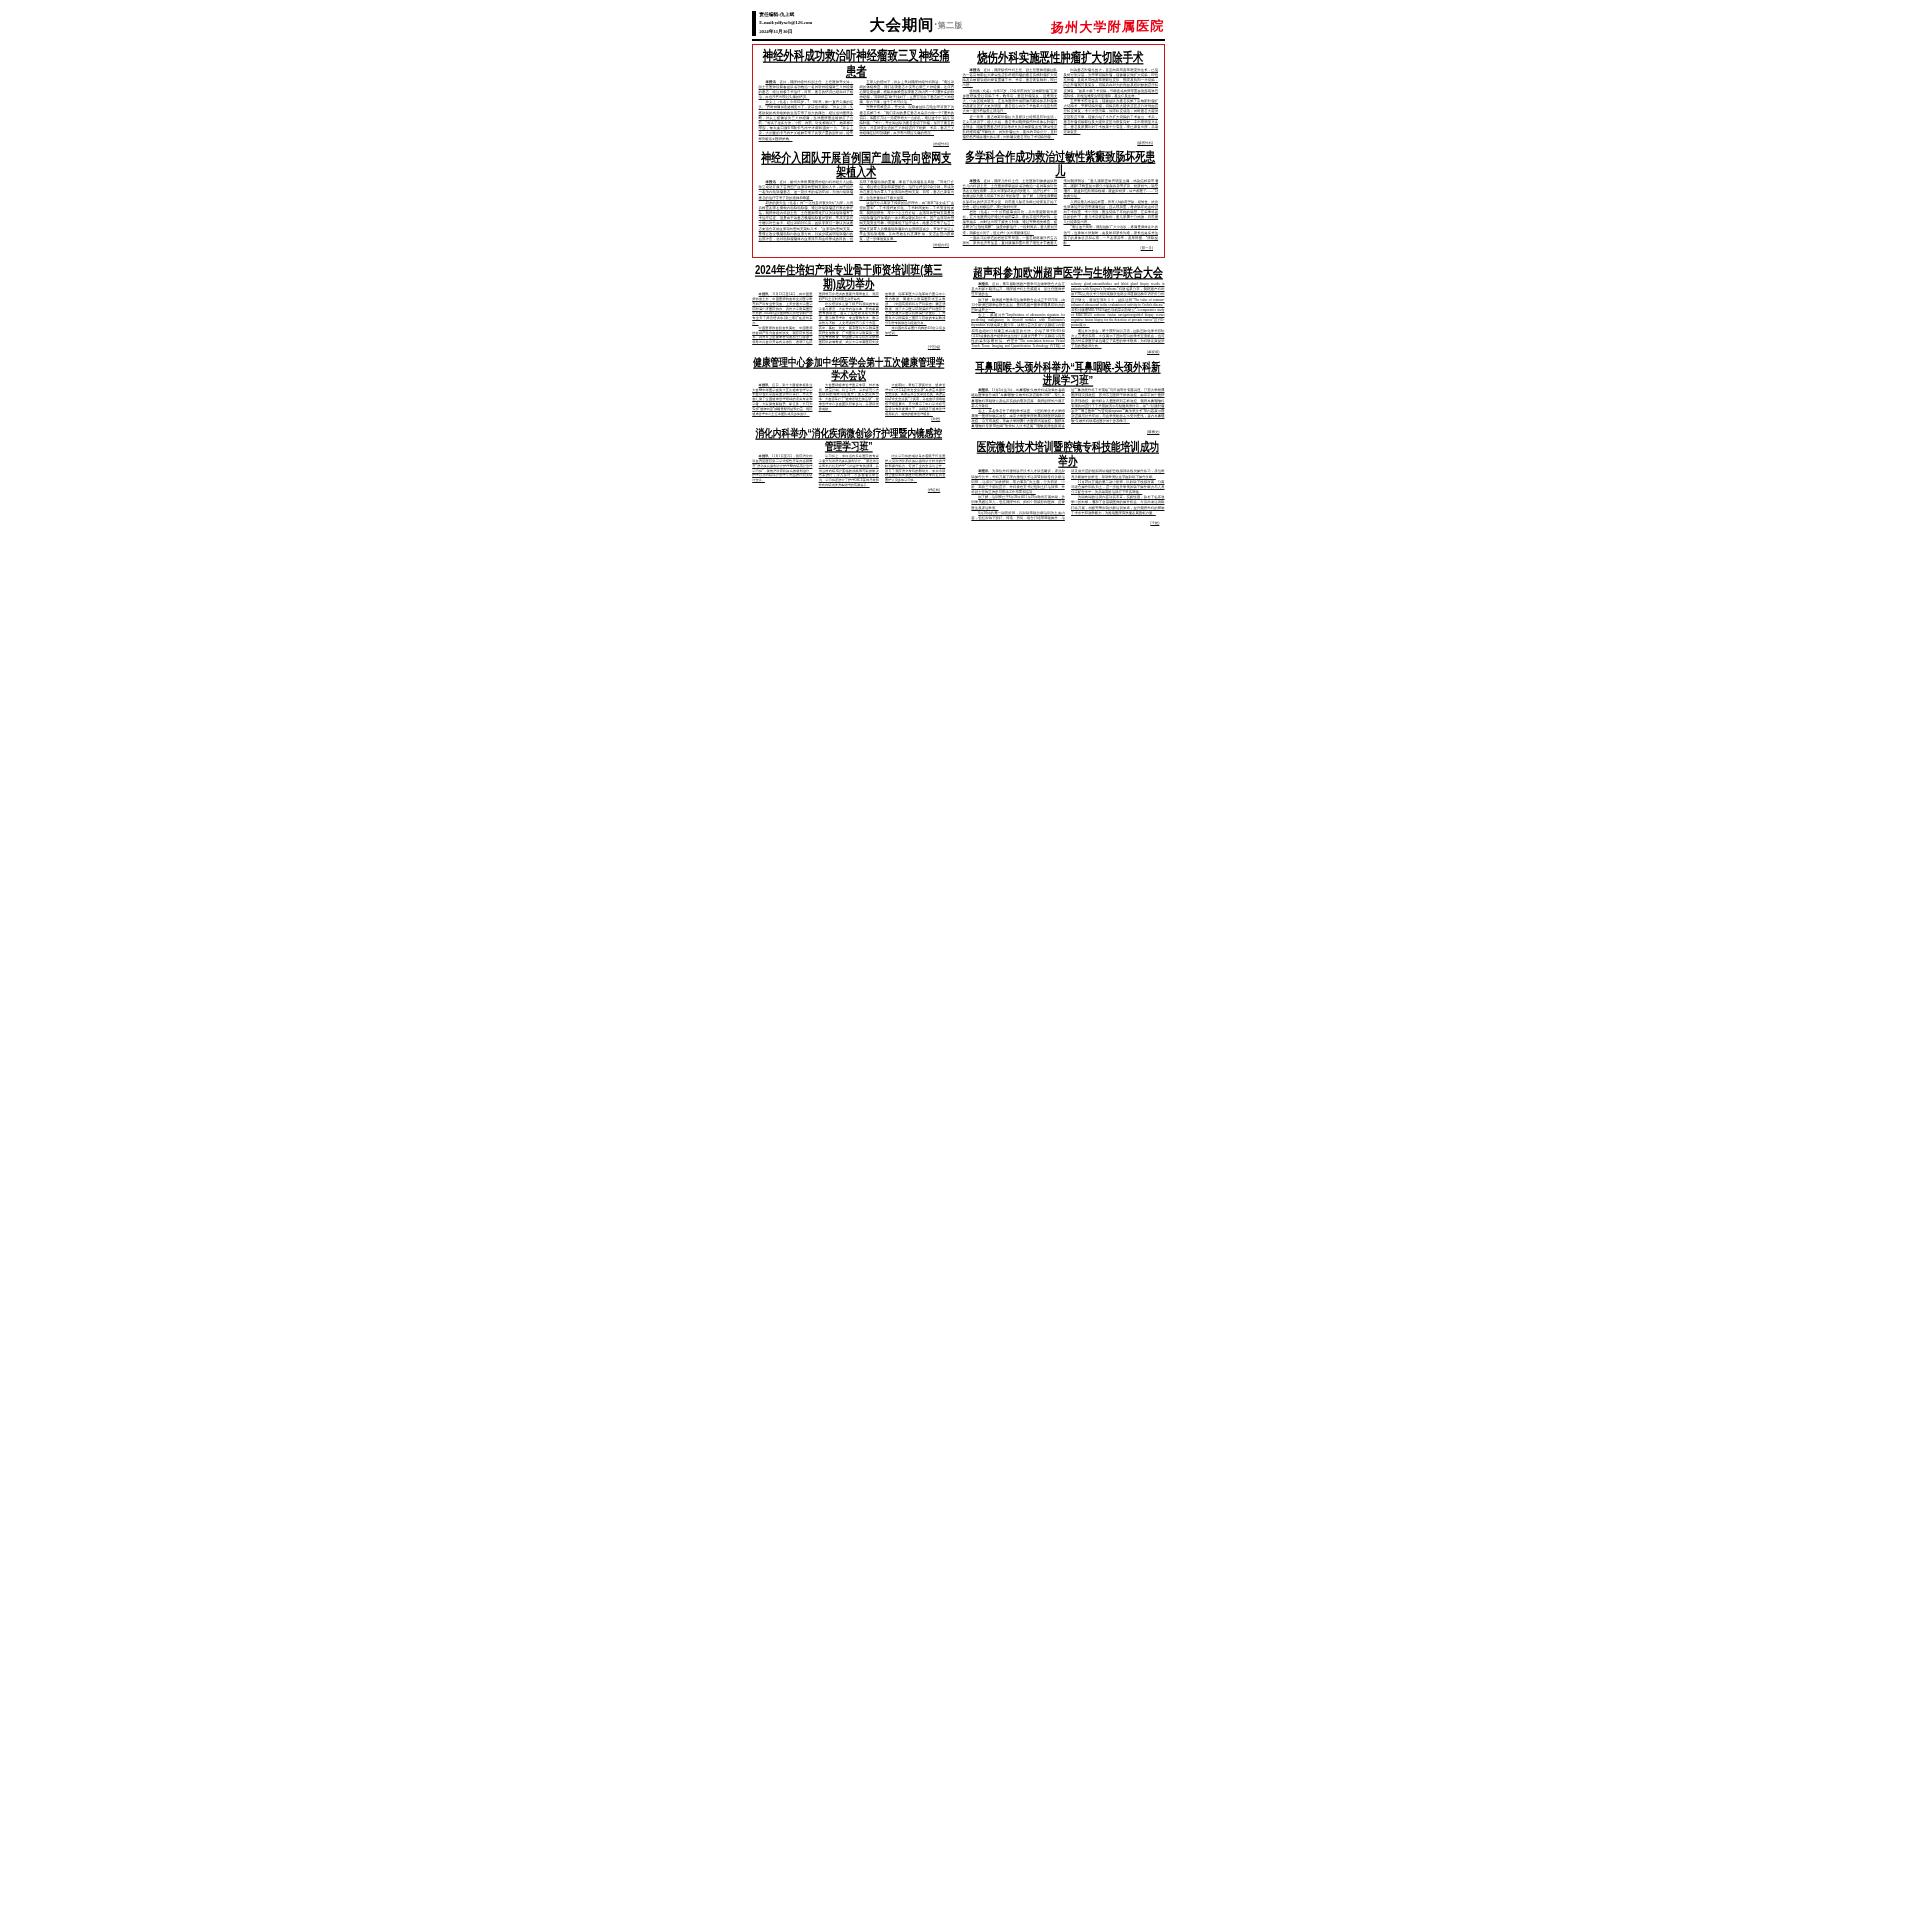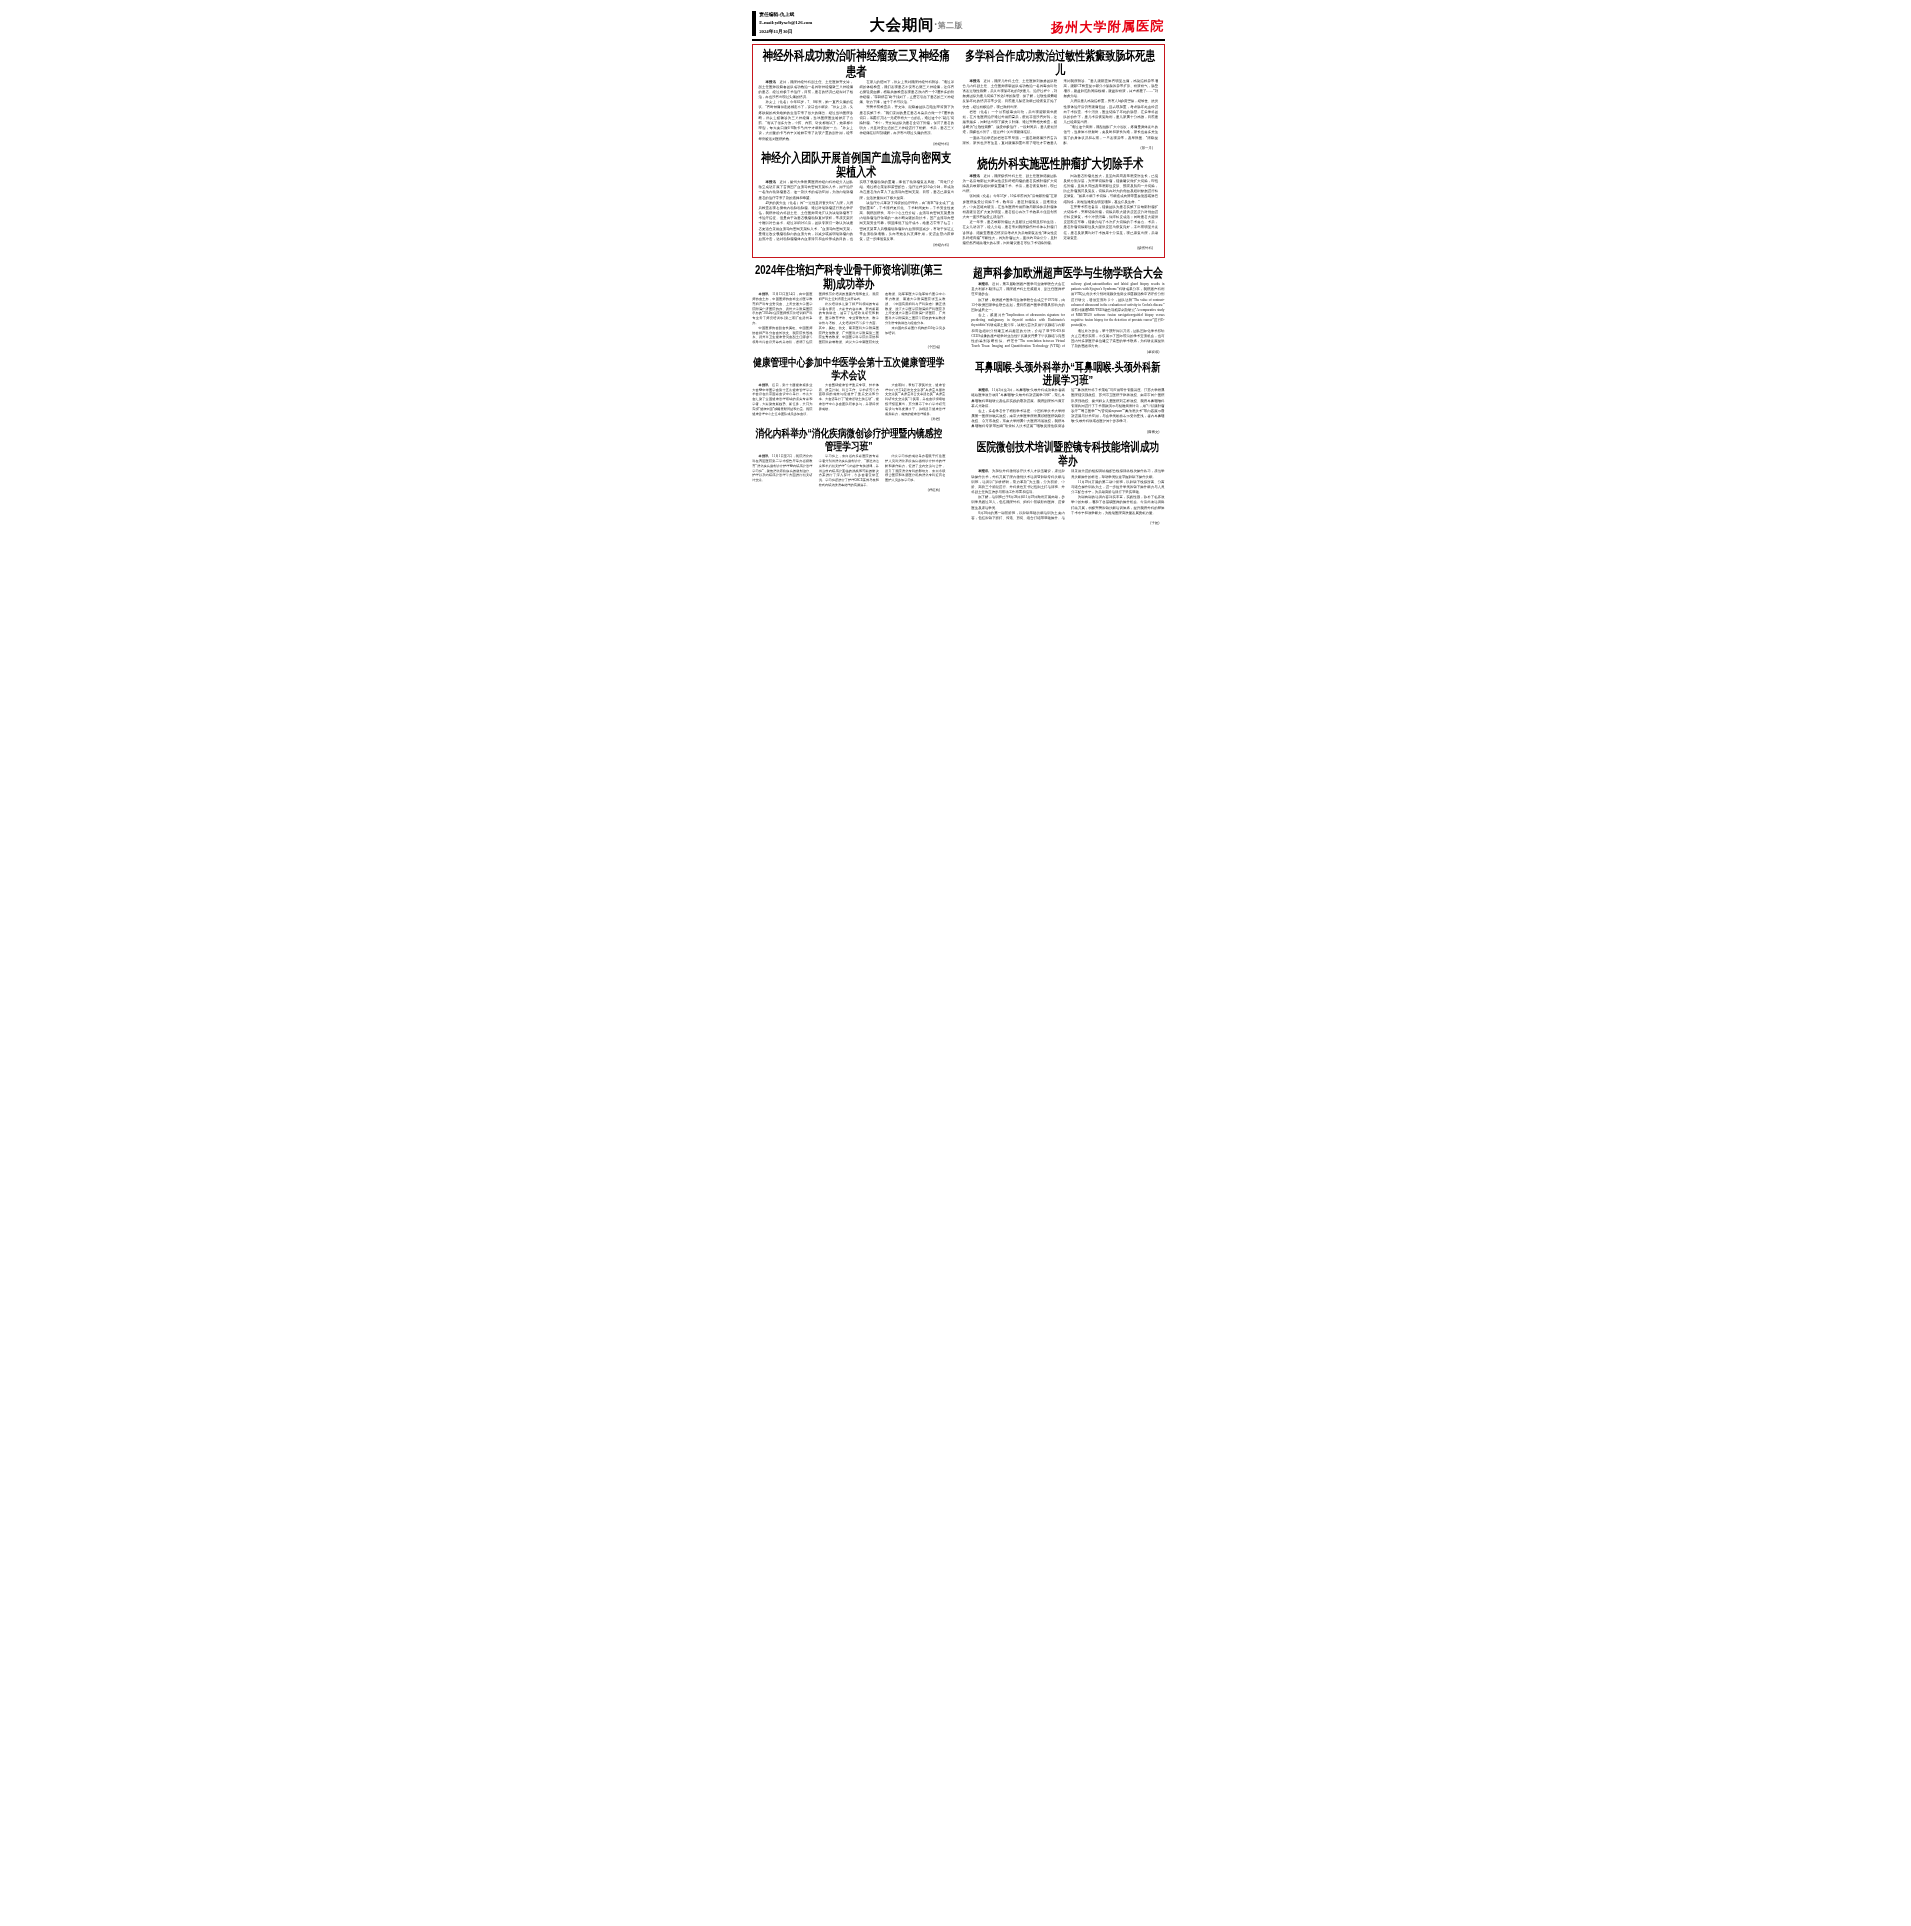--- a/index.html
+++ b/index.html
@@ -13,21 +13,21 @@
   .mh-bar { width:3.9px; background:#000; }
   .mh-lines { font-family:"Liberation Serif",serif; font-weight:bold; font-size:4.8px; line-height:1.75; color:#000; white-space:nowrap; }
   .mh-center { font-family:"Liberation Sans","DejaVu Sans",sans-serif; color:#000; white-space:nowrap; transform:translateX(-15.4px); }
   .mh-center .ed { font-size:15.4px; font-weight:900; letter-spacing:0.8px; }
   .mh-center .dot { font-size:10px; font-weight:900; color:#777; vertical-align:2.3px; }
   .mh-center .no { font-size:8px; font-weight:700; color:#8a8a8a; vertical-align:1.9px; letter-spacing:0.4px;text-align:right; }
   .mh-right { font-family:"Liberation Serif",serif; font-weight:bold; font-size:13px; color:#e60012; letter-spacing:1.2px; transform:skewX(-4deg) rotate(-1deg); white-space:nowrap; }
   .mh-rule { height:1.5px; background:#000; margin:0.8px 22.3px 0 28px; }
 
   
-  article { display:block; }
+  article { display:block;text-decoration:underline; }
   .hl { font-family:"Liberation Sans","DejaVu Sans",sans-serif; font-weight:900; color:#000; text-align:center; line-height:1.12; letter-spacing:0px; margin:3.9px 0.8px 3.9px 0.8px; transform:scaleY(1.28); transform-origin:center; }
   .hl-27 { font-size:10.4px; } .hl-26 { font-size:10px; } .hl-25 { font-size:9.6px; }
   .hl-24 { font-size:9.2px; } .hl-23 { font-size:8.7px; }
   .abody { text-align:justify; color:#161616; column-gap:6.2px; }
   .cols2 { column-count:2; } .cols3 { column-count:3; }
   .fs-a { font-size:3.4px; line-height:1.52; } 
   .fs-b { font-size:3.2px; line-height:1.5; }  
   .abody p { text-indent:2em; margin:0; }
   .abody .lead { font-weight:bold; font-family:"Liberation Sans",sans-serif; }
   .sig { text-align:right; padding-right:1.5em; font-size:3.4px; margin-top:0.4px; color:#161616; }
@@ -80,40 +80,40 @@
         <div class="abody cols2 fs-a">
             <p><span class="lead">本报讯　</span>近日，扬州大学附属医院神经内科神经介入团队独立成功开展了首例国产血流导向密网支架植入术，用于治疗一名颅内动脉瘤患者。这一新技术的成功应用，为颅内动脉瘤患者的治疗带来了新的选择和希望。</p>
             <p>49岁的吴先生（化名）因“一过性意识丧失8天”入院，入院后检查发现右侧颈内动脉动脉瘤。通过对动脉瘤进行形态学评估，我院神经内科副主任、主任医师周龙江认为该动脉瘤有手术治疗指征。但是由于该患者载瘤动脉直径较粗，常规支架尺寸难以符合要求。经过详细讨论后，团队专家们一致认为该患者更适合采用血流导向密网支架植入术。“血流导向密网支架，是通过改变载瘤动脉内的血流方向，以减少或减弱动脉瘤内的血流冲击，达到动脉瘤瘤体内血液滞留和血栓形成的目的，也实现了载瘤动脉的重建，降低了动脉瘤复发风险。”周龙江介绍。通过精心策划和紧密配合，治疗过程仅10余分钟，即成功地在患者颅内置入了血流导向密网支架。目前，患者已康复出院，生活质量得到了极大提高。</p>
             <p>该治疗方式革新了传统的治疗理念，由“填塞”转变成了“血管的重塑”，手术流程更优化、手术时间更短，手术安全性更高。我院副院长、卒中中心主任介绍，血流导向密网支架是颅内动脉瘤治疗领域的一项不断突破的新技术，国产血流导向密网支架安全可靠，明显降低了治疗成本，给患者带来了福音；密网支架置入后载瘤动脉瘤腔内血流明显减少，有助于保证正常血流动脉通畅，从而有效发挥支撑作用，促进血管内膜修复，进一步降低复发率。</p>
           </div>
         <div class="sig">(神经内科)</div>
       </article>
     </div>
     <div class="half">
       <article>
+        <h2 class="hl hl-27">烧伤外科实施恶性肿瘤扩大切除手术</h2>
+        <div class="abody cols2 fs-a">
+            <p><span class="lead">本报讯　</span>近日，我院烧伤外科主任、副主任医师陆扬团队为一名后颈部巨大隆突性皮肤纤维肉瘤的患者实施肿瘤扩大切除及后颈部软组织修复重建手术。术后，患者恢复顺利，现已出院。</p>
+            <p>张阿姨（化名）今年57岁，10多年前因为“后颈部肿瘤”在家乡医院接受过切除手术，数年后，患区肿瘤复发，且逐渐变大，中央区继而破溃，在当地医院外用药物局部涂抹后肿瘤体积及破溃区扩大更为明显，患者担心再次手术效果不佳且创伤大而一直没有接受正规治疗。</p>
+            <p>近一年来，患者颈部肿瘤巨大且破溃已经明显影响生活，在女儿劝说下，经人介绍，患者来到我院烧伤外科体表肿瘤门诊就诊。陆扬查看患者情况后考虑其为后颈部复发性“隆突性皮肤纤维肉瘤”可能性大，因为肿瘤巨大，直径约10余公分，且肿瘤仍然有继续增大的表现，因此建议患者尽快手术切除肿瘤。</p>
+            <p>因该患者肿瘤范围大，且呈向四周及基底浸润生长，已侵及斜方肌深层，为完整切除肿瘤，陆扬建议做扩大切除，即包括肿瘤，且将其周围及基底部位皮肤、筋膜及肌肉一并切除，防止肿瘤残留及复发，切除后再对大的创面及组织缺损进行植皮修复。“如果不能手术切除，可能造成向肺等重要脏器或淋巴结转移，则根治难度会明显增加，甚至危及生命。”</p>
+            <p>在完善术前准备后，陆扬团队为患者实施了后颈部肿瘤扩大切除术，完整切除肿瘤，切除后取大腿供皮区皮片对创面进行植皮修复，术中冲洗消毒，保障植皮成活；同时患者大腿供皮区取皮可靠，陆扬介绍了本次扩大切除的手术要点。术后，患者肿瘤切除部位及大腿供皮区均恢复良好，未出现明显并发症，患者及家属均对手术效果十分满意，现已康复出院，后期定期复查。</p>
+          </div>
+        <div class="sig">(烧伤外科)</div>
+      </article>
+      <article>
         <h2 class="hl hl-26">多学科合作成功救治过敏性紫癜致肠坏死患儿</h2>
         <div class="abody cols2 fs-a">
             <p><span class="lead">本报讯　</span>近日，我院儿外科主任、主任医师刘振勇团队联合儿内科副主任、主任医师陈晓团队成功救治一名因毒虫叮咬诱发过敏性紫癜，后又出现肠坏死的9岁患儿。治疗过程中，刘振勇团队为患儿切除了长达1米的肠管。据了解，过敏性紫癜继发肠坏死的情况非常少见。目前患儿肠道功能已经恢复开始了饮食，经过积极治疗，现已顺利出院。</p>
             <p>岩岩（化名）一个月前被毒虫叮咬，后出现腿部紫色瘀斑，在其他医院治疗通过外用药膏后，瘀斑非但没有好转，还越来越多，同时还出现了踝关节肿痛。通过完善相关检查，被诊断为“过敏性紫癜”。接受积极治疗，一段时间后，患儿瘀斑消退，脚踝也不肿了，但过程中又出现腹痛症状。</p>
             <p>一直练习跆拳道的岩岩非常坚强，一直忍耐疼痛没有告诉家长。家长也没有注意，直到腹痛加重出现了呕吐才带着患儿来到我院就诊。“患儿腹部查体有明显压痛，感染指标异常增高，腹部CT检查提示部分小肠肠腔异常扩张、积液积气，肠壁增厚，腹盆腔脂肪间隙模糊，腹盆腔积液，回声都差了……”刘振勇介绍。</p>
             <p>入院后患儿感染指标重，所有人high度警惕，经禁食、抗炎性液体治疗后仍有腹痛包团，且表现加重，考虑肠坏死血栓进而手术探查。术中消炎，医生切除了坏死的肠管。在多学科团队的协作下，患儿术后恢复顺利，患儿家属十分感激，目前患儿已经康复出院。</p>
             <p>“通过这个病例，我想提醒广大小朋友，疼痛是身体发出的信号，当身体不舒服时，要及时和家长沟通，家长也要多关注孩子的身体状况和表现，一旦发现异常，及早就医。”陈晓提醒。</p>
           </div>
         <div class="sig">(邵一舟)</div>
-      </article>
-      <article>
-        <h2 class="hl hl-27">烧伤外科实施恶性肿瘤扩大切除手术</h2>
-        <div class="abody cols2 fs-a">
-            <p><span class="lead">本报讯　</span>近日，我院烧伤外科主任、副主任医师陆扬团队为一名后颈部巨大隆突性皮肤纤维肉瘤的患者实施肿瘤扩大切除及后颈部软组织修复重建手术。术后，患者恢复顺利，现已出院。</p>
-            <p>张阿姨（化名）今年57岁，10多年前因为“后颈部肿瘤”在家乡医院接受过切除手术，数年后，患区肿瘤复发，且逐渐变大，中央区继而破溃，在当地医院外用药物局部涂抹后肿瘤体积及破溃区扩大更为明显，患者担心再次手术效果不佳且创伤大而一直没有接受正规治疗。</p>
-            <p>近一年来，患者颈部肿瘤巨大且破溃已经明显影响生活，在女儿劝说下，经人介绍，患者来到我院烧伤外科体表肿瘤门诊就诊。陆扬查看患者情况后考虑其为后颈部复发性“隆突性皮肤纤维肉瘤”可能性大，因为肿瘤巨大，直径约10余公分，且肿瘤仍然有继续增大的表现，因此建议患者尽快手术切除肿瘤。</p>
-            <p>因该患者肿瘤范围大，且呈向四周及基底浸润生长，已侵及斜方肌深层，为完整切除肿瘤，陆扬建议做扩大切除，即包括肿瘤，且将其周围及基底部位皮肤、筋膜及肌肉一并切除，防止肿瘤残留及复发，切除后再对大的创面及组织缺损进行植皮修复。“如果不能手术切除，可能造成向肺等重要脏器或淋巴结转移，则根治难度会明显增加，甚至危及生命。”</p>
-            <p>在完善术前准备后，陆扬团队为患者实施了后颈部肿瘤扩大切除术，完整切除肿瘤，切除后取大腿供皮区皮片对创面进行植皮修复，术中冲洗消毒，保障植皮成活；同时患者大腿供皮区取皮可靠，陆扬介绍了本次扩大切除的手术要点。术后，患者肿瘤切除部位及大腿供皮区均恢复良好，未出现明显并发症，患者及家属均对手术效果十分满意，现已康复出院，后期定期复查。</p>
-          </div>
-        <div class="sig">(烧伤外科)</div>
       </article>
     </div>
   </section>
 
   <section class="bottom">
     <div class="half">
       <article>
         <h2 class="hl hl-25">2024年住培妇产科专业骨干师资培训班(第三期)成功举办</h2>
         <div class="abody cols3 fs-b">
             <p><span class="lead">本报讯　</span>11月13日至14日，由中国医师协会主办，中国医师协会毕业后医学教育妇产科专业委员会、上海交通大学医学院附属仁济医院协办、扬州大学附属医院承办的“2024年住院医师规范化培训妇产科专业骨干师资培训班(第三期)”在扬州举办。</p>

